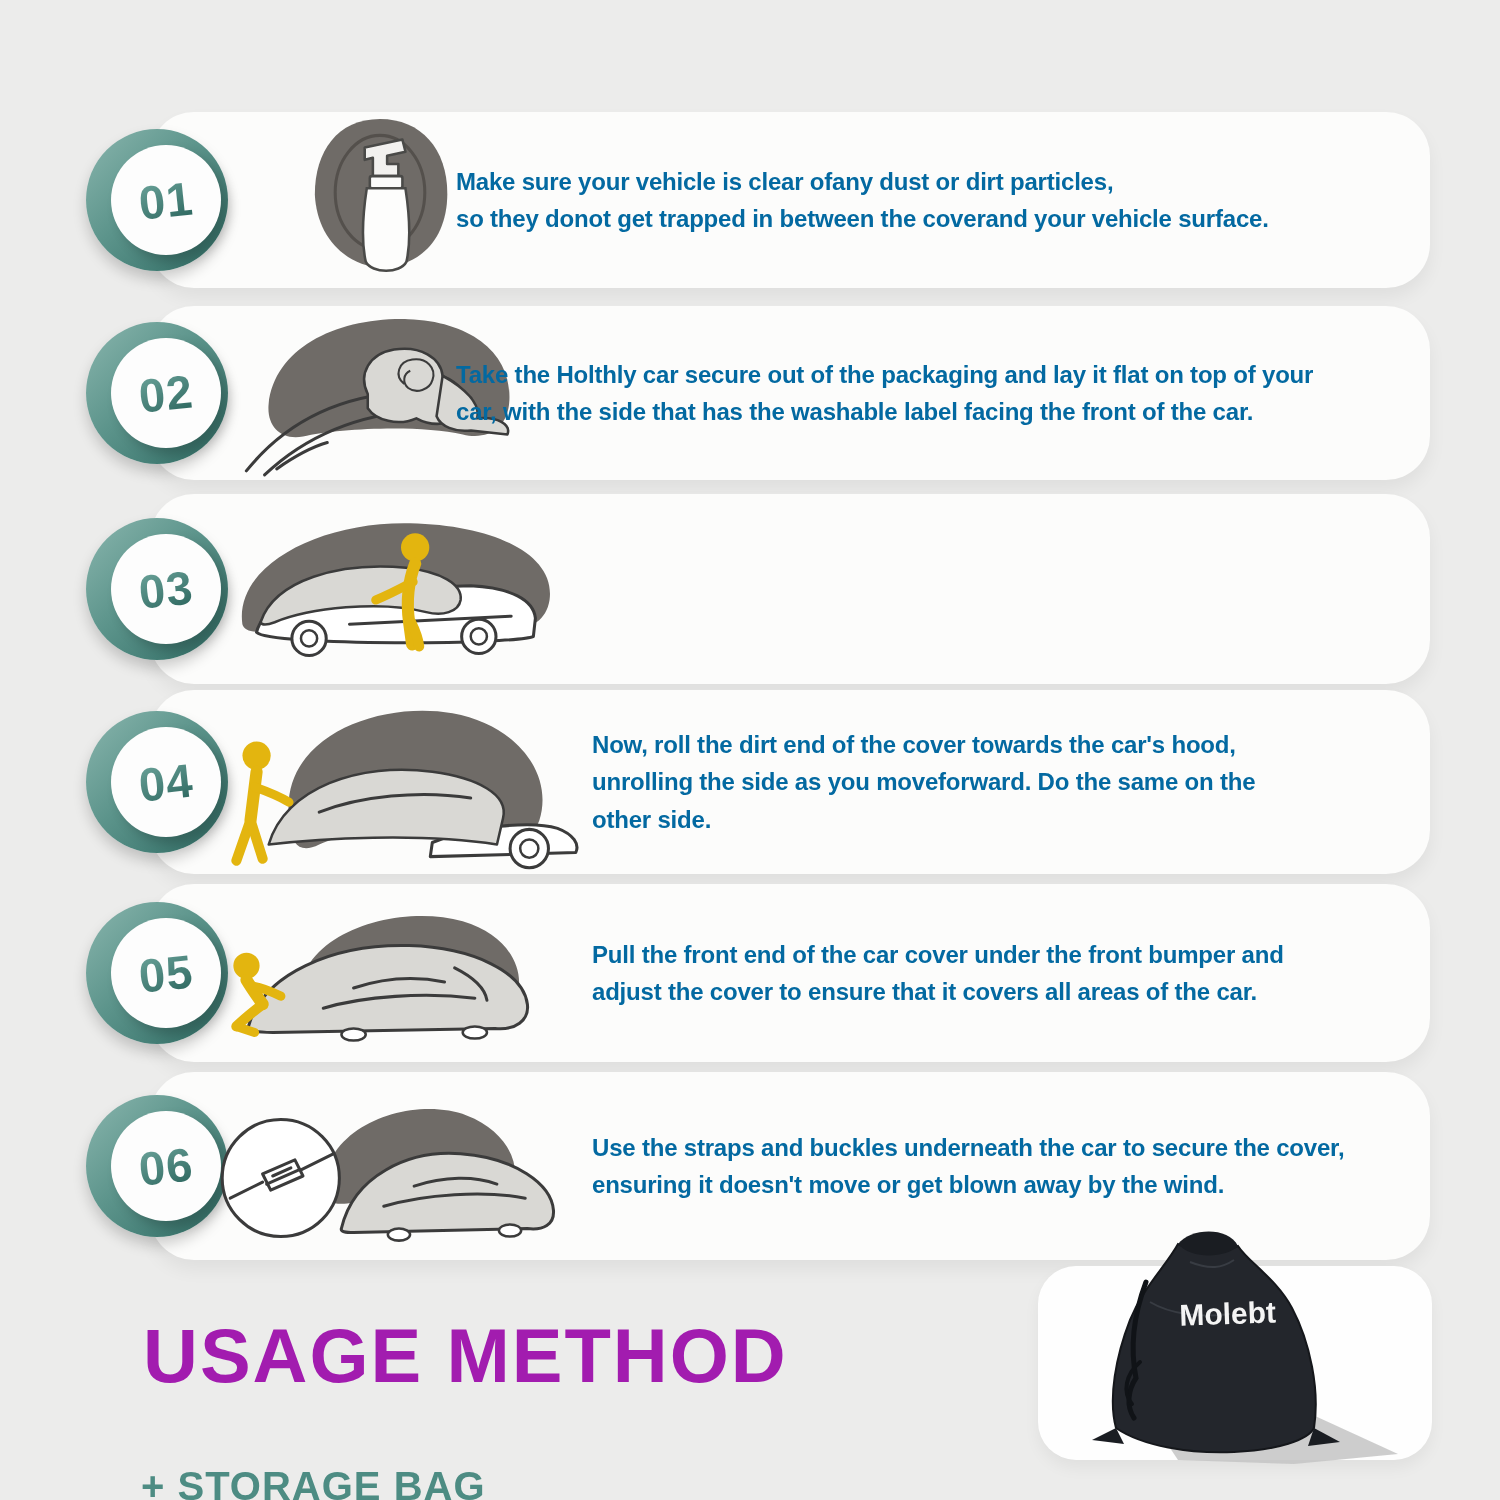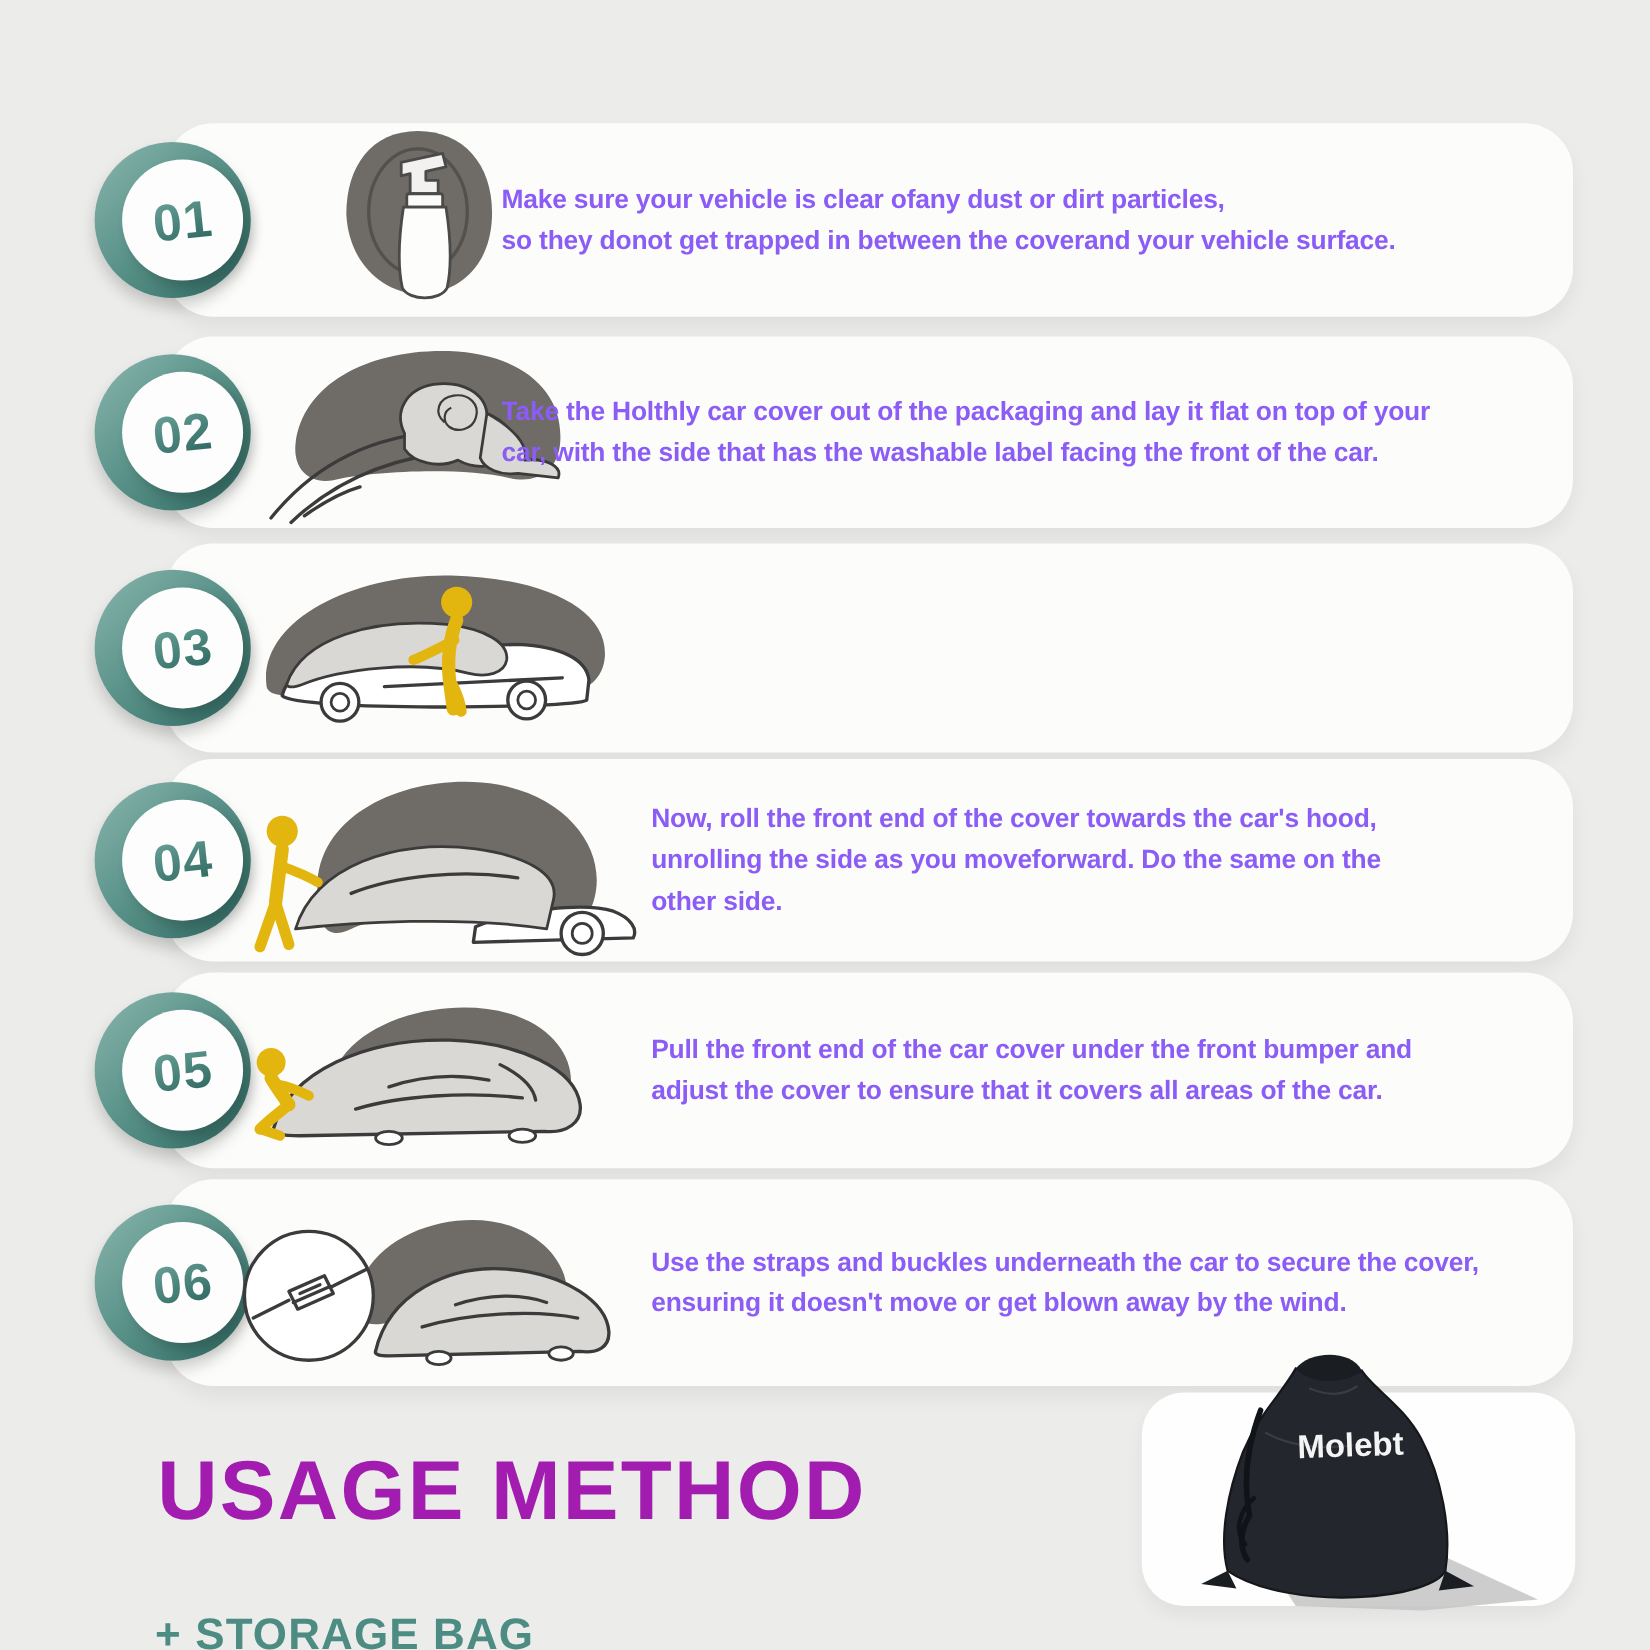--- a/index.html
+++ b/index.html
@@ -43,21 +43,21 @@
   .row1 .illus{left:118px;width:224px;}
   .row2 .illus{left:66px;width:344px;}
   .row3 .illus{left:58px;width:384px;}
   .row4 .illus{left:48px;width:404px;}
   .row5 .illus{left:52px;width:384px;}
   .row6 .illus{left:52px;width:404px;}
   .illus svg{width:100%;height:auto;}
 
   .step-text{
     position:absolute;top:0;bottom:0;display:flex;align-items:center;
-    font-weight:bold;color:#8b5cf6;font-size:24px;line-height:1.55;
+    font-weight:bold;color:#0369a1;font-size:24px;line-height:1.55;
     letter-spacing:-0.2px;white-space:pre-line;
   }
   .row1 .step-text{left:306px;width:980px;}
   .row2 .step-text{left:306px;width:980px;}
   .row3 .step-text,.row4 .step-text,.row5 .step-text,.row6 .step-text{left:442px;width:830px;}
 
   .footer-title{
     position:absolute;left:143px;top:1312px;
     font-size:76px;font-weight:bold;color:#a21caf;letter-spacing:2px;
   }
@@ -105,21 +105,21 @@
     <svg viewBox="0 0 340 170">
       <path d="M52,96 C58,40 120,10 190,12 C250,14 292,44 290,92 C289,120 268,132 244,126 C200,116 120,120 86,128 C64,132 50,118 52,96 Z" fill="#6f6b67"></path>
       <path class="stroke" d="M30,162 C70,112 122,88 187,84 L252,90"></path>
       <path class="stroke" d="M48,166 C90,126 142,106 202,102"></path>
       <path class="stroke" d="M60,160 C80,146 96,138 110,134"></path>
       <path d="M150,86 C140,66 152,46 176,42 C202,38 222,50 224,68 C238,74 252,86 248,100 C240,116 216,120 198,110 C180,118 158,112 150,100 Z" fill="#d9d8d4" stroke="#3b3b3b" stroke-width="2.5" stroke-linejoin="round"></path>
       <path d="M224,68 C246,80 262,96 258,110 C278,108 292,116 288,126 L252,122 C236,124 222,118 218,108 Z" fill="#d9d8d4" stroke="#3b3b3b" stroke-width="2.5" stroke-linejoin="round"></path>
       <path d="M186,76 c-10,-8 -6,-22 8,-24 c14,-2 24,8 20,20 c-3,10 -16,14 -24,8 c-6,-5 -5,-14 2,-17" fill="none" stroke="#3b3b3b" stroke-width="2"></path>
     </svg>
   </div>
-  <div class="step-text">Take the Holthly car cover out of the packaging and lay it flat on top of your
+  <div class="step-text">Take the Holthly car secure out of the packaging and lay it flat on top of your
 car, with the side that has the washable label facing the front of the car.</div>
 </div>
 
 <div class="step-row row3">
   <div class="badge">
     <div class="badge-inner">
       <span class="badge-num">03</span>
     </div>
   </div>
   <div class="illus">
@@ -154,21 +154,21 @@
       <circle cx="328" cy="156" r="9" fill="none" stroke="#3b3b3b" stroke-width="2.5"></circle>
       <path d="M70,152 C86,96 160,70 232,80 C276,86 308,102 302,126 L296,152 C220,140 120,146 70,152 Z" fill="#d9d8d4" stroke="#3b3b3b" stroke-width="2.5" stroke-linejoin="round"></path>
       <path class="stroke" d="M120,120 C160,104 220,98 270,106" stroke-width="2"></path>
       <circle cx="58" cy="64" r="14" fill="#e3b50f"></circle>
       <path d="M58,80 L52,128" fill="none" stroke="#e3b50f" stroke-width="12" stroke-linecap="round"></path>
       <path d="M52,128 L38,168" fill="none" stroke="#e3b50f" stroke-width="10" stroke-linecap="round"></path>
       <path d="M52,128 L64,166" fill="none" stroke="#e3b50f" stroke-width="10" stroke-linecap="round"></path>
       <path d="M56,95 C70,100 80,104 90,110" fill="none" stroke="#e3b50f" stroke-width="9" stroke-linecap="round"></path>
     </svg>
   </div>
-  <div class="step-text">Now, roll the front end of the cover towards the car's hood,
+  <div class="step-text">Now, roll the dirt end of the cover towards the car's hood,
 unrolling the side as you moveforward. Do the same on the
 other side.</div>
 </div>
 
 <div class="step-row row5">
   <div class="badge">
     <div class="badge-inner">
       <span class="badge-num">05</span>
     </div>
   </div>

